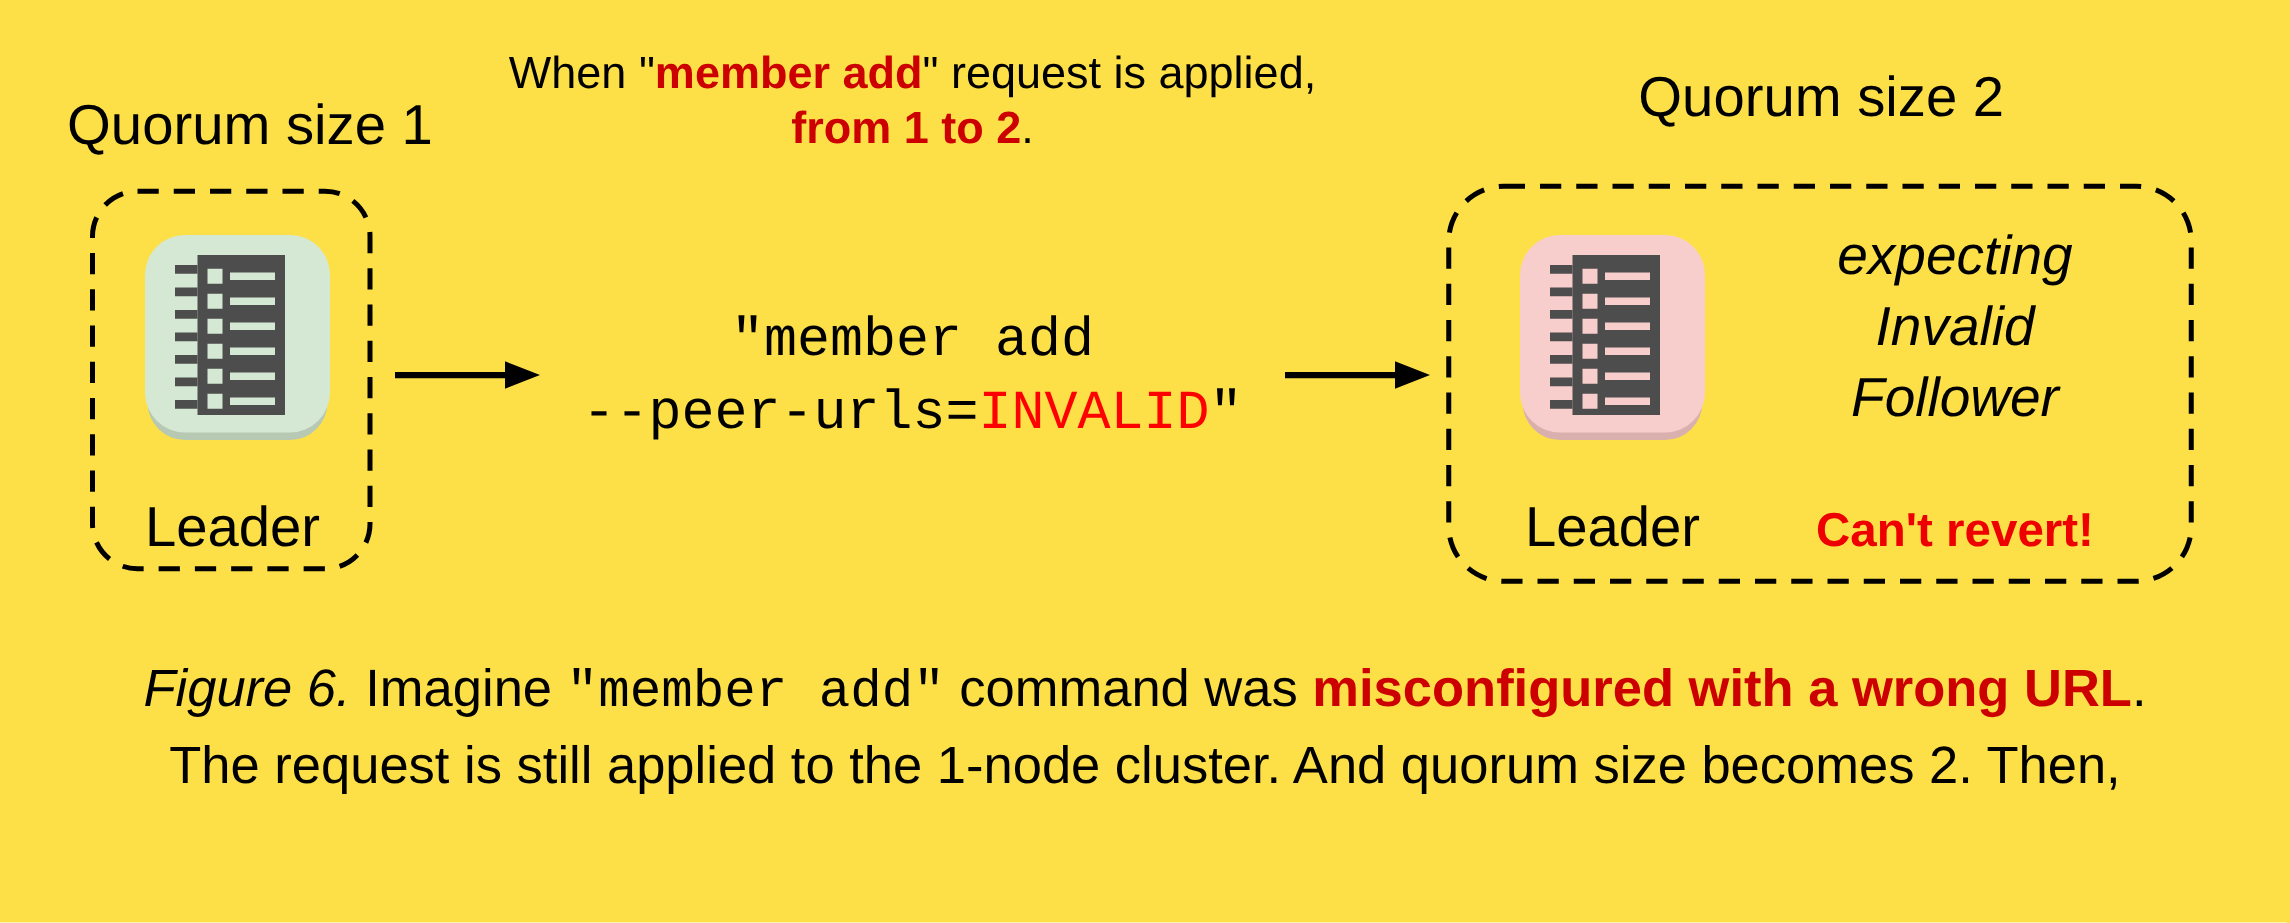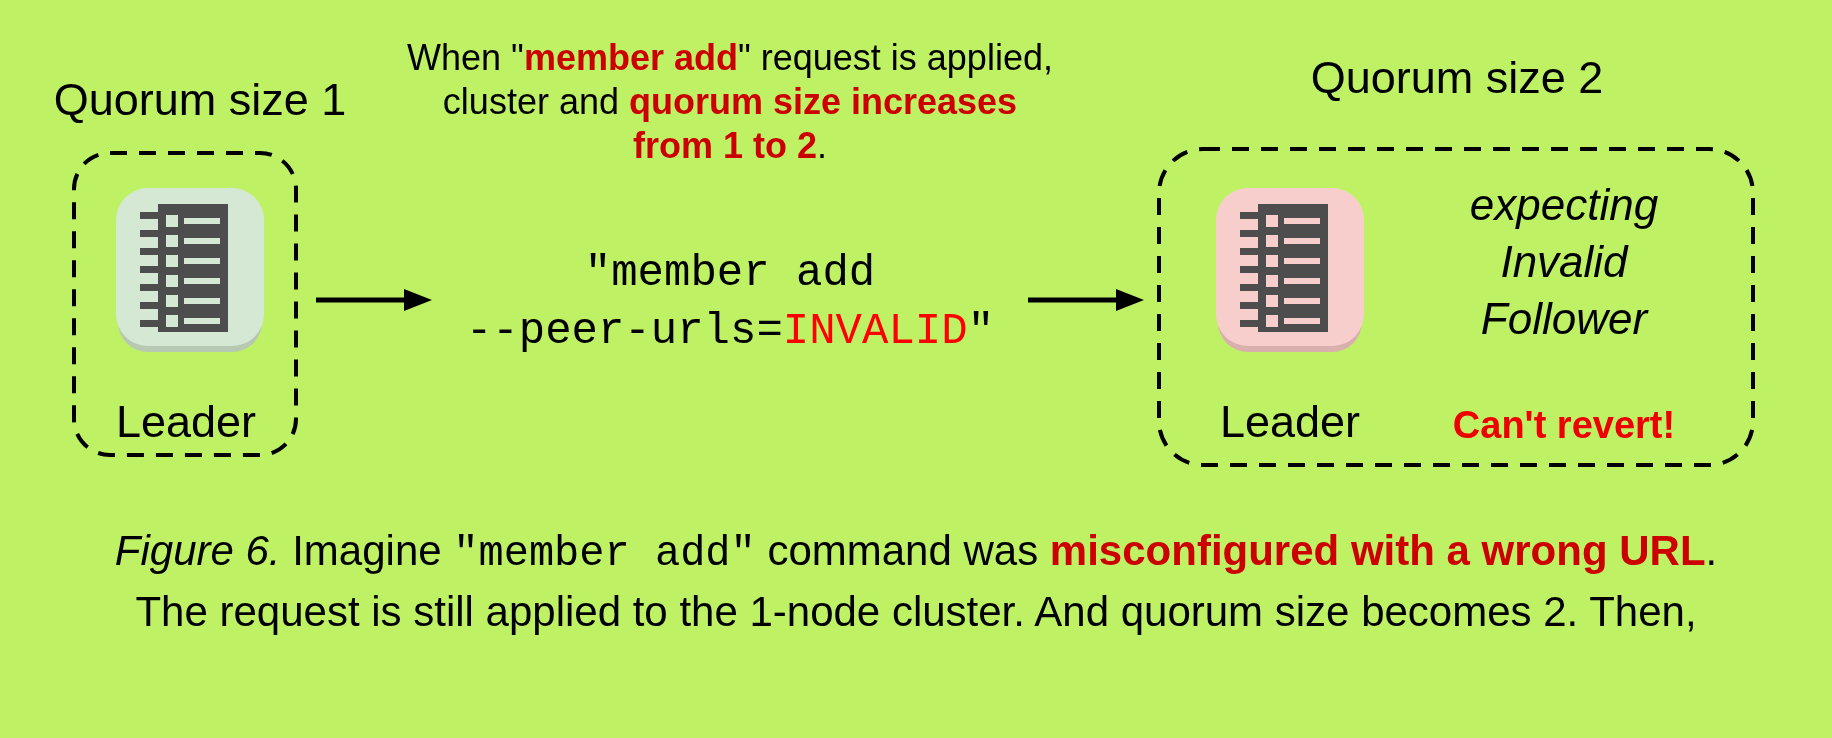--- a/index.html
+++ b/index.html
@@ -1,17 +1,17 @@
 <!DOCTYPE html>
 <html style="--em-red: #cc0000; --code-red: #ff0000; --warn-red: #ee0000; --tile-green: #d5e8d4; --tile-green-shadow: #b7c8b3; --tile-pink: #f8cecc; --tile-pink-shadow: #d9b0ae; --icon-dark: #4d4d4d; --line-black: #000000;"><head>
 <meta charset="utf-8">
 <style>
   html,body{margin:0;padding:0;background:#fff;}
   .canvas{
-    position:relative;width:1832px;height:738px;background:#bef264;
+    position:relative;width:1832px;height:738px;background:#fde047;
     font-family:"Liberation Sans",sans-serif;color:#000;overflow:hidden;
   }
   .abs{position:absolute;}
   .center{text-align:center;}
 
   
   .cluster-title{font-size:45px;font-weight:400;}
   .node-label{font-size:45px;}
 
   
@@ -85,21 +85,20 @@
 
   <div class="abs center node-label" style="left:73px;top:396px;width:226px;">Leader</div>
 
   <svg class="abs arrow-svg" style="left:316px;top:286px;" width="116" height="28">
     <line x1="0" y1="14" x2="90" y2="14" stroke="var(--line-black)" stroke-width="5"></line>
     <polygon points="88,3 116,14 88,25" fill="var(--line-black)"></polygon>
   </svg>
 
   <div class="abs center top-note" style="left:380px;top:36px;width:700px;">
       <div class="line"><span class="s-p">When "</span><span class="s-em">member add</span><span class="s-p">" request is applied,</span></div>
-      <div class="line"><span class="s-p">cluster and </span><span class="s-em">quorum size increases</span></div>
       <div class="line"><span class="s-em">from 1 to 2</span><span class="s-p">.</span></div>
     </div>
 
   <div class="abs center command" style="left:420px;top:244px;width:620px;">
       <div class="line"><span class="s-p">"member add</span></div>
       <div class="line"><span class="s-p">--peer-urls=</span><span class="s-code-red">INVALID</span><span class="s-p">"</span></div>
     </div>
 
   <svg class="abs arrow-svg" style="left:1028px;top:286px;" width="116" height="28">
     <line x1="0" y1="14" x2="90" y2="14" stroke="var(--line-black)" stroke-width="5"></line>

